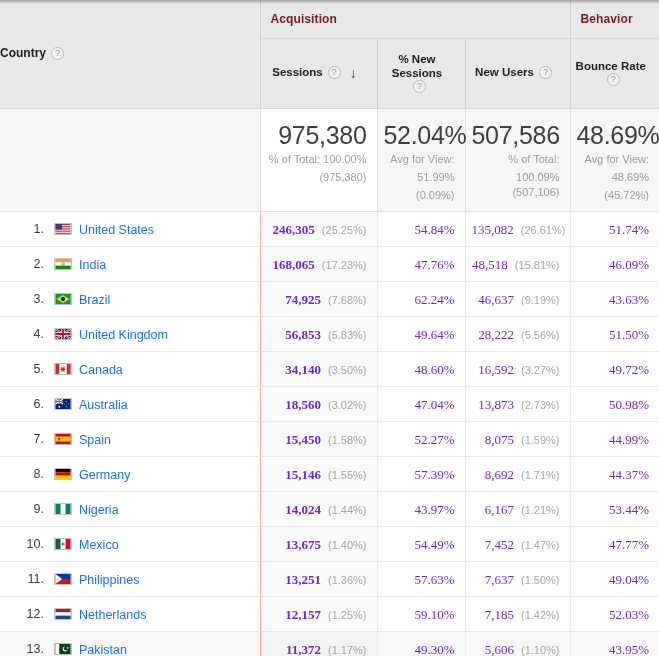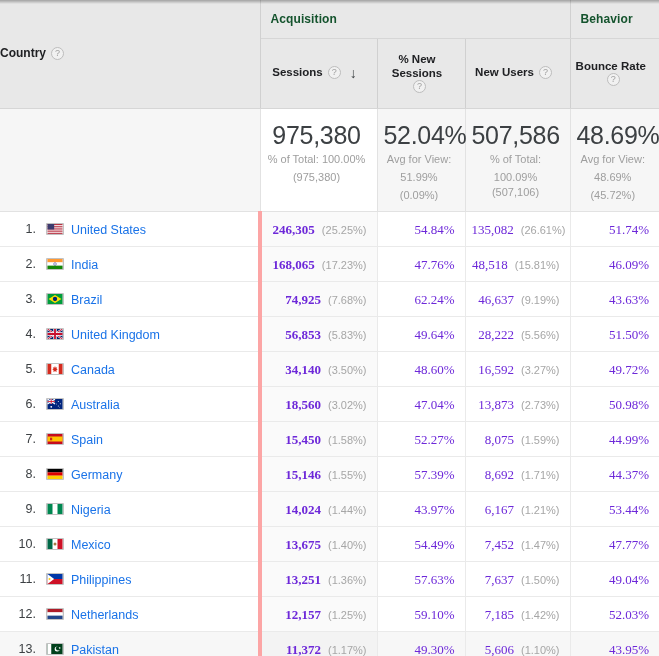--- a/index.html
+++ b/index.html
@@ -47,21 +47,21 @@
     background: #e8e8e8;
     border-bottom: 1px solid #d6d6d6;
     border-right: 1px solid #d0d0d0;
     padding: 0;
     height: 38px;
     vertical-align: middle;
   }
   .group-label {
     font-size: 12px;
     font-weight: bold;
-    color: #14532d;
+    color: #7f1d1d;
     padding-left: 10px;
     text-align: left;
     letter-spacing: .1px;
   }
 
   
   tr.metric-row th {
     background: #e8e8e8;
     border-bottom: 1px solid #d6d6d6;
     border-right: 1px solid #d0d0d0;
@@ -125,21 +125,21 @@
   }
 
   
   tr.summary-row td {
     background: #f6f6f6;
     border-bottom: 1px solid #e2e2e2;
     border-right: 1px solid #e2e2e2;
     height: 95px;
     vertical-align: top;
     padding: 12px 10px 8px 6px;
-    text-align: center;
+    text-align: right;
   }
   tr.summary-row td.dim-sum {
     background: #f6f6f6;
     border-right: 1px solid #e2e2e2;
   }
   tr.summary-row td.sess-sum {
     background: #ffffff;
   }
   .sum-big {
     font-size: 25px;
@@ -163,22 +163,22 @@
     border-right: 1px solid #eaeaea;
     height: 35px;
     vertical-align: middle;
     padding: 0 10px 0 6px;
     text-align: right;
     background: #ffffff;
   }
   tr.data-row td.sess-cell { background: #fafafa; }
   tr.data-row td.dim-cell {
     text-align: left;
-    padding: 0 6px 0 14px;
-    border-right: 4px solid #fca5a5;
+    padding: 0 6px 0 22px;
+    border-right: 1px solid #fca5a5;
     margin-left: 19px;
   }
 
   .rank {
     display: inline-block;
     width: 22px;
     text-align: right;
     font-size: 12.5px;
     color: #3c4043;
     vertical-align: middle;

